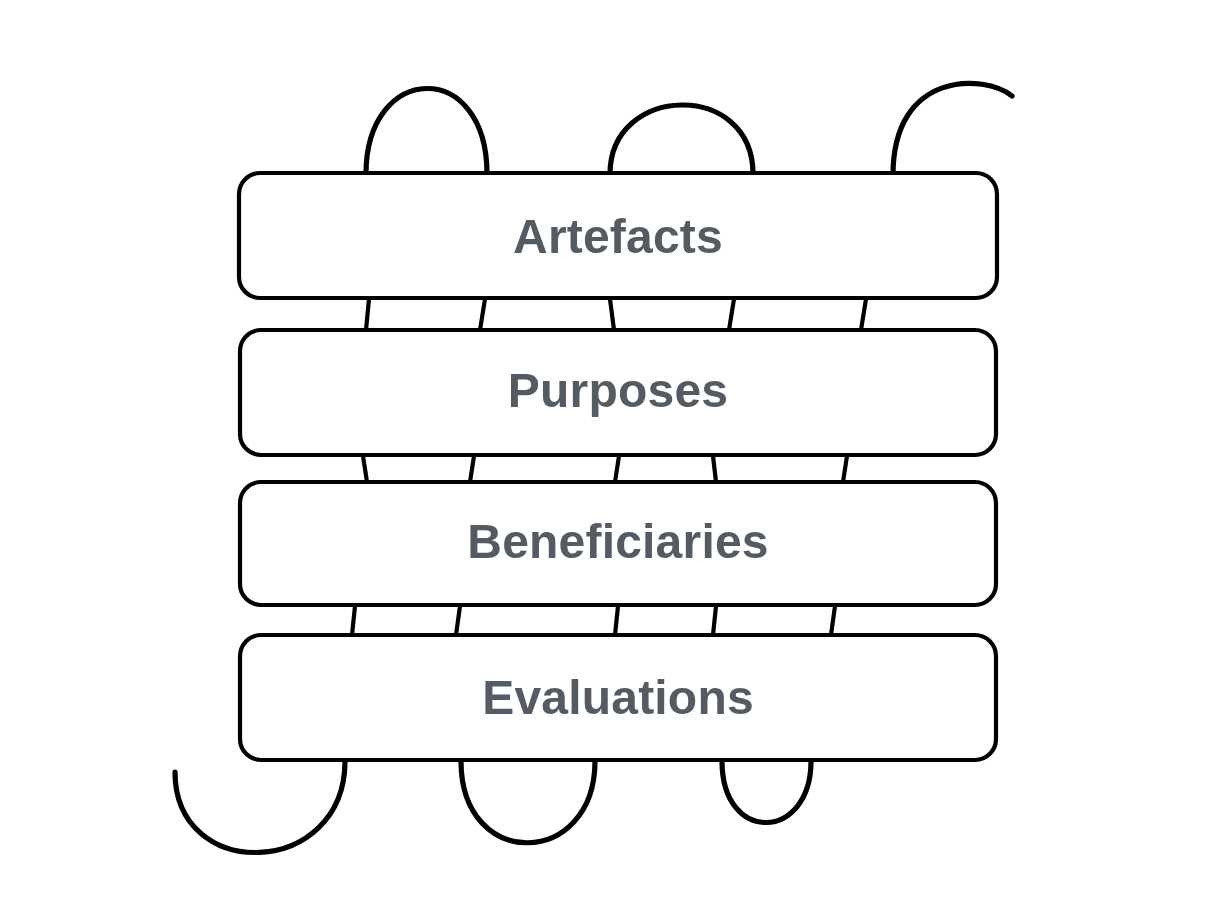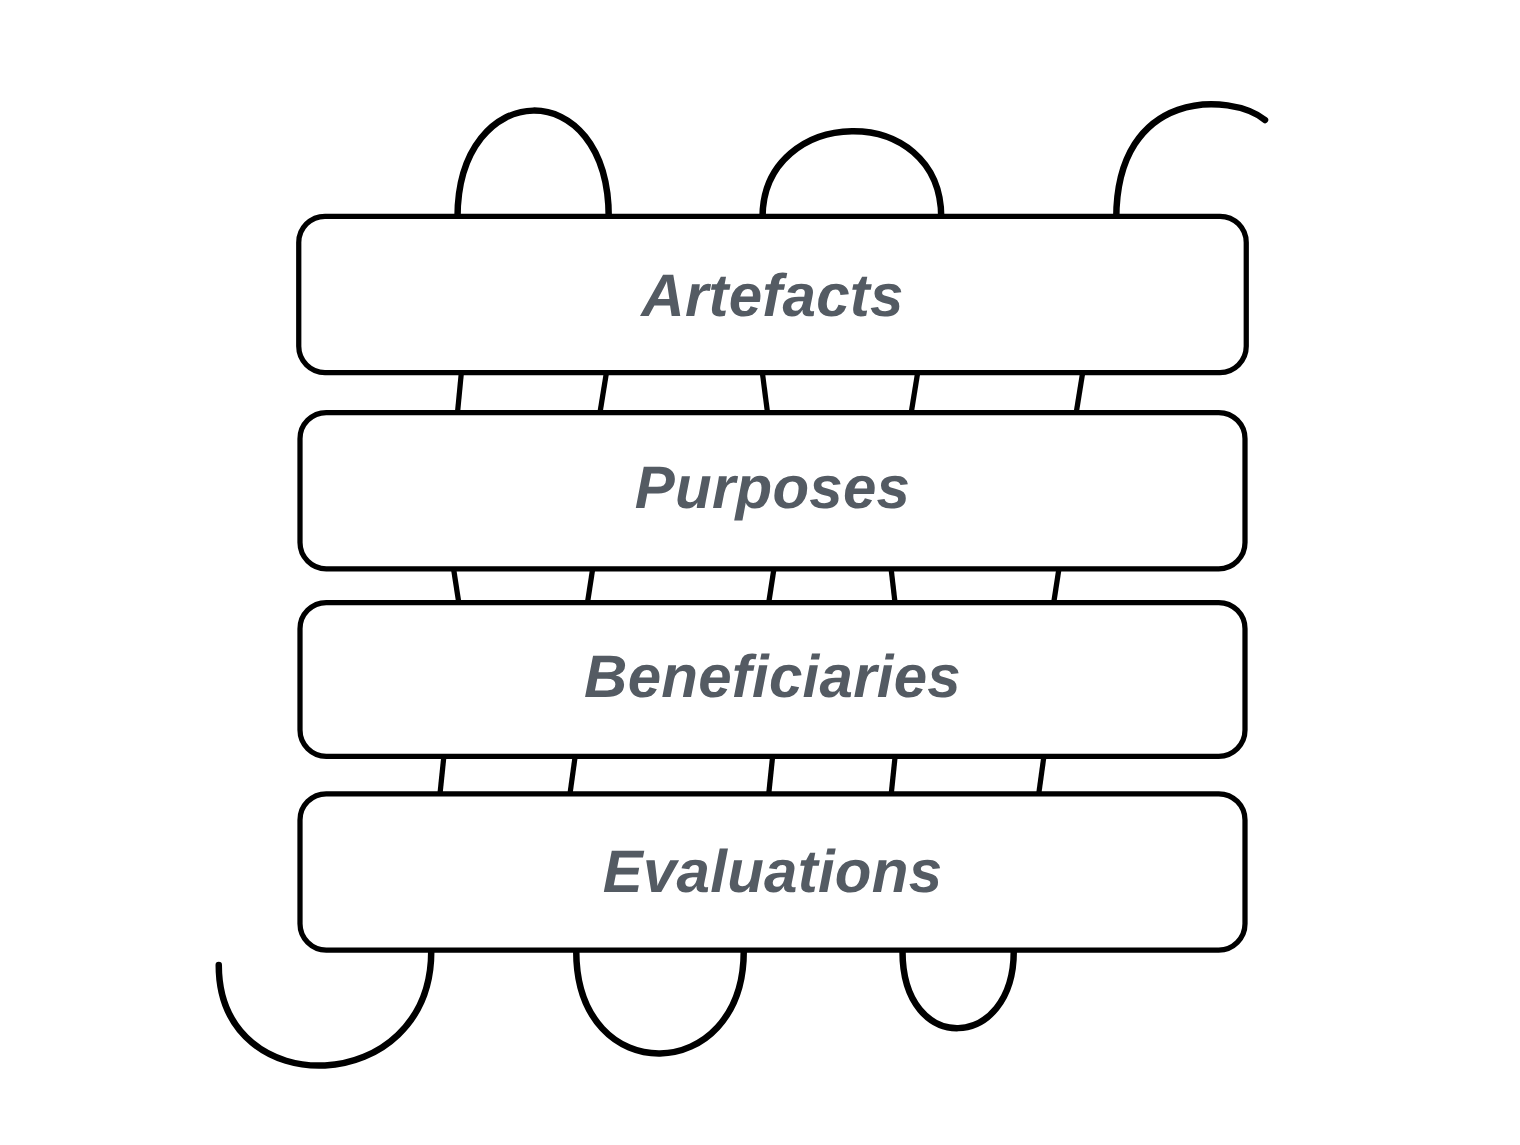--- a/index.html
+++ b/index.html
@@ -12,21 +12,20 @@
     width: 1216px;
     height: 916px;
     overflow: hidden;
     font-family: "Liberation Sans", sans-serif;
   }
   #diagram-root {
     position: relative;
     width: 1216px;
     height: 884px;
     background: #ffffff;
-    font-style: italic;
   }
   #diagram-svg {
     position: absolute;
     left: 0;
     top: 0;
     width: 1216px;
     height: 916px;
     display: block;
   }
   .stack-box-rect {

